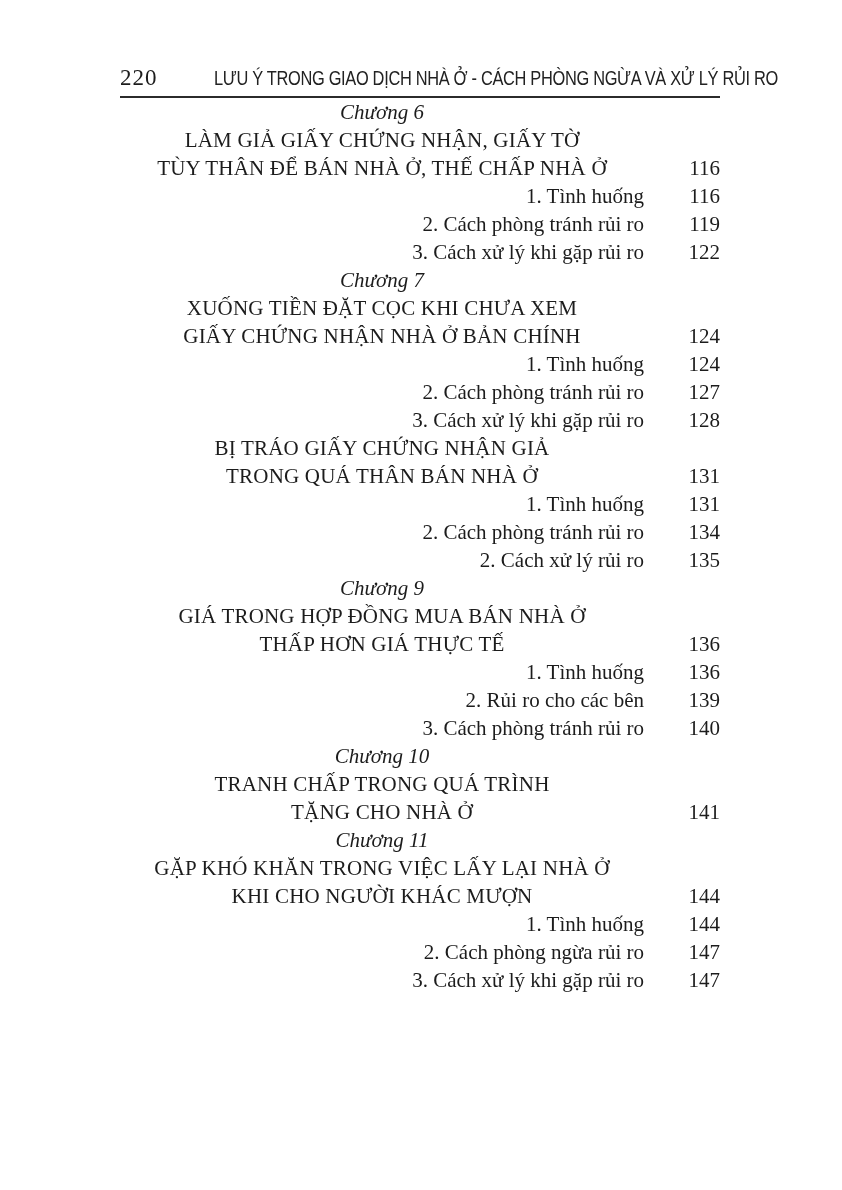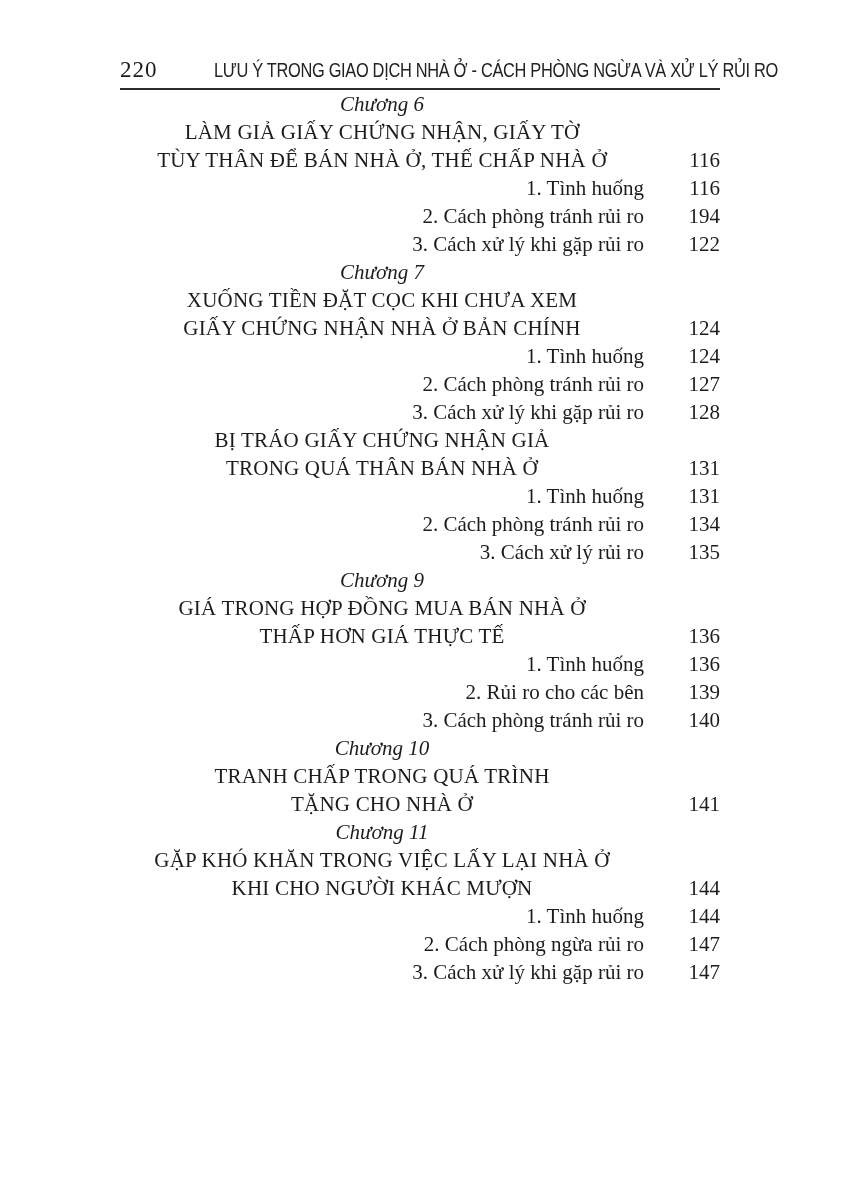--- a/index.html
+++ b/index.html
@@ -11,21 +11,21 @@
     width: 842px;
     height: 1190px;
     position: relative;
     color: #1c1c1c;
     font-family: "Liberation Serif", "DejaVu Serif", serif;
     overflow: hidden;
   }
   .page {
     position: absolute;
     left: 120px;
-    top: 0;
+    top: 8px;
     width: 600px;
   }
   
   .header {
     display: flex;
     align-items: baseline;
     margin-top: 57px;
     white-space: nowrap;
   }
   .page-number {
@@ -105,21 +105,21 @@
         <div class="row">
           <div class="chapter-title-line cell-main">TÙY THÂN ĐỂ BÁN NHÀ Ở, THẾ CHẤP NHÀ Ở</div>
           <div class="cell-page">116</div>
         </div>
         <div class="row">
           <div class="item-label cell-main">1. Tình huống</div>
           <div class="cell-page">116</div>
         </div>
         <div class="row">
           <div class="item-label cell-main">2. Cách phòng tránh rủi ro</div>
-          <div class="cell-page">194</div>
+          <div class="cell-page">119</div>
         </div>
         <div class="row">
           <div class="item-label cell-main">3. Cách xử lý khi gặp rủi ro</div>
           <div class="cell-page">122</div>
         </div>
       </section>
       <section class="chapter">
         <div class="row">
           <div class="chapter-label cell-main">Chương 7</div>
           <div class="cell-page"></div>
@@ -156,21 +156,21 @@
         </div>
         <div class="row">
           <div class="item-label cell-main">1. Tình huống</div>
           <div class="cell-page">131</div>
         </div>
         <div class="row">
           <div class="item-label cell-main">2. Cách phòng tránh rủi ro</div>
           <div class="cell-page">134</div>
         </div>
         <div class="row">
-          <div class="item-label cell-main">3. Cách xử lý rủi ro</div>
+          <div class="item-label cell-main">2. Cách xử lý rủi ro</div>
           <div class="cell-page">135</div>
         </div>
       </section>
       <section class="chapter">
         <div class="row">
           <div class="chapter-label cell-main">Chương 9</div>
           <div class="cell-page"></div>
         </div>
         <div class="row">
           <div class="chapter-title-line cell-main">GIÁ TRONG HỢP ĐỒNG MUA BÁN NHÀ Ở</div>

